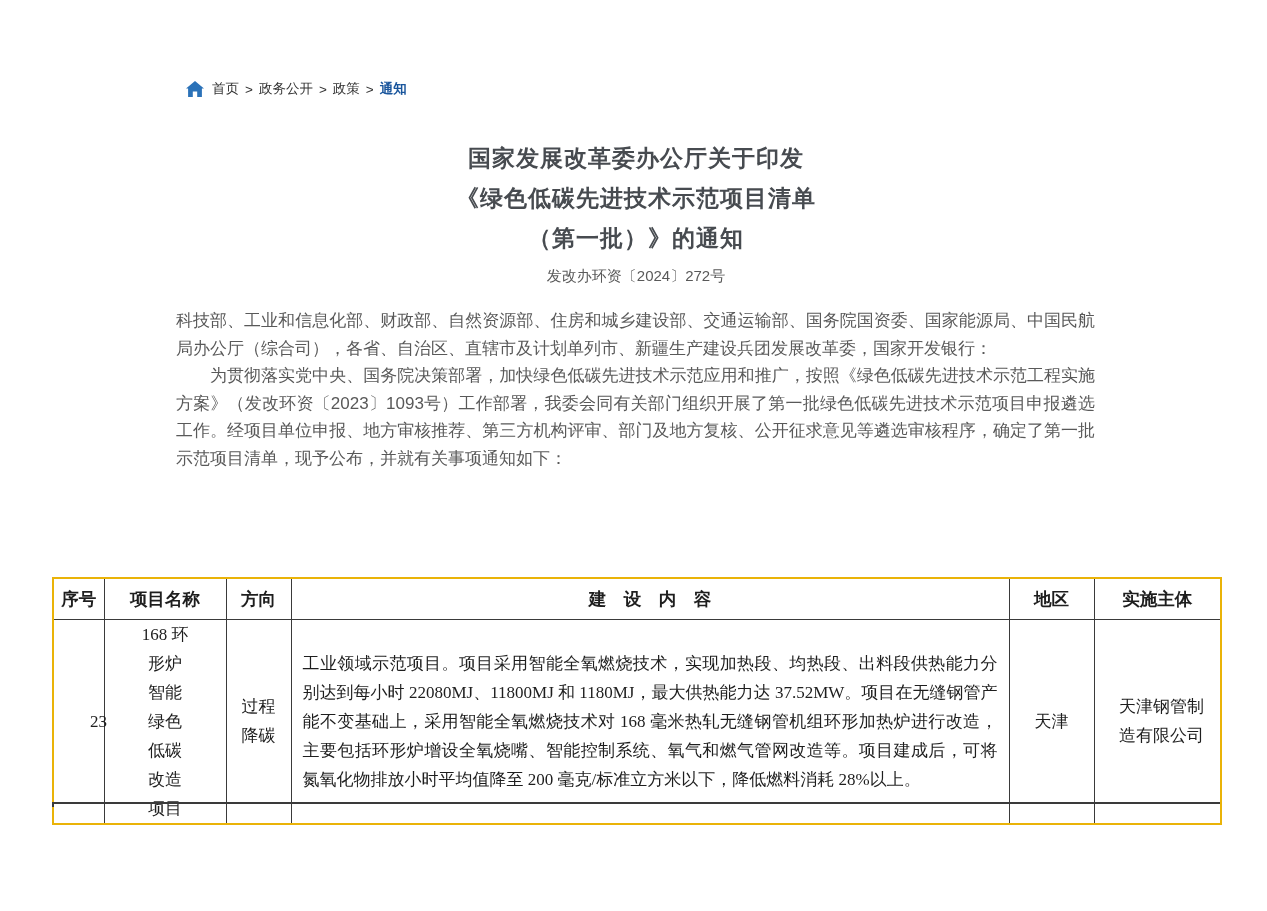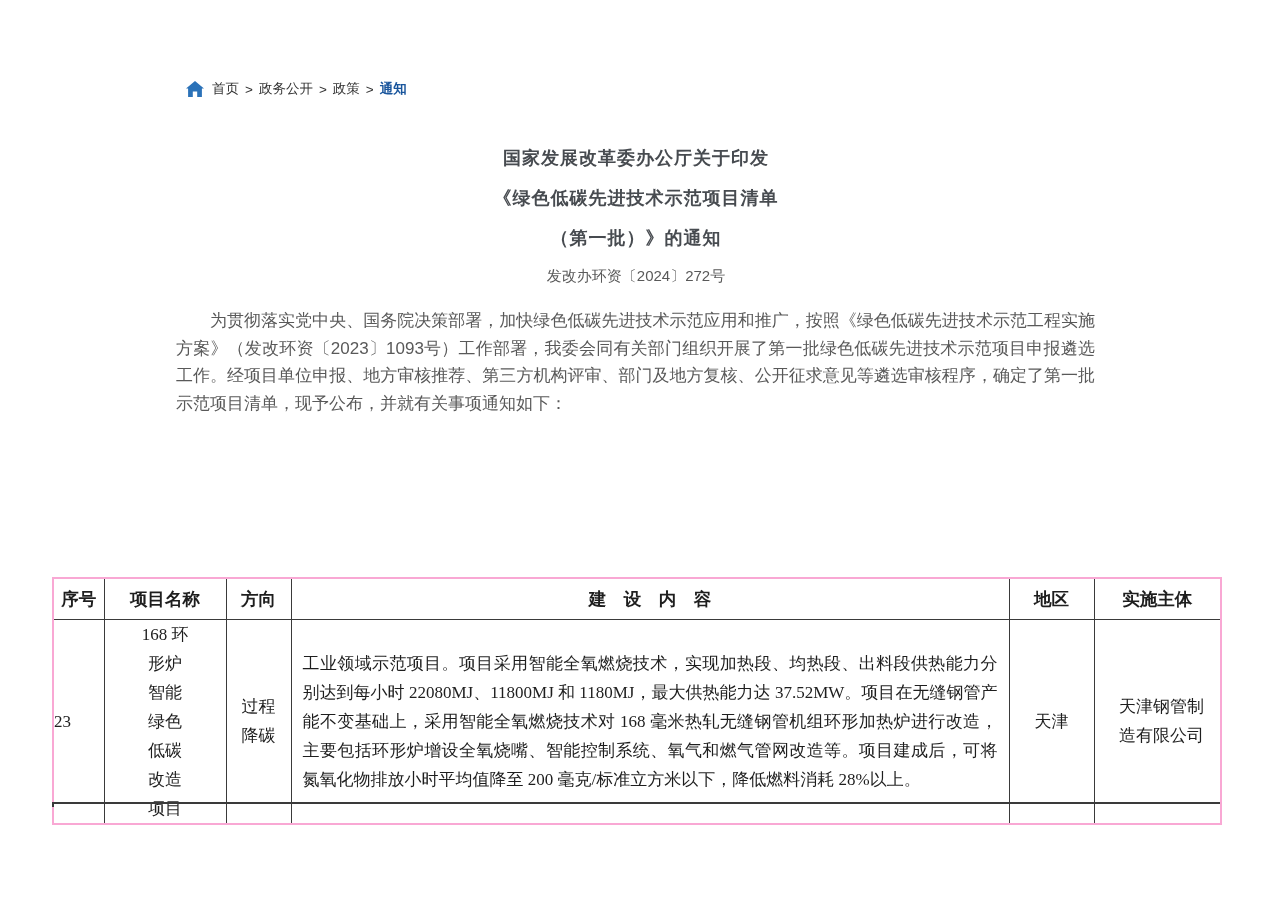--- a/index.html
+++ b/index.html
@@ -20,21 +20,21 @@
   }
   .breadcrumb .home-ico { width: 18px; height: 16px; margin-right: 8px; display: inline-block; }
   .breadcrumb .crumb { color: #333; cursor: pointer; }
   .breadcrumb .sep { margin: 0 6px; color: #333; }
   .breadcrumb .crumb-current { color: #19559c; font-weight: bold; cursor: pointer; }
 
   
   .doc-title {
     position: absolute; left: 176px; top: 138px; width: 920px;
     text-align: center;
-    font-size: 18px; font-weight: bold; color: #474b50;
+    font-size: 23px; font-weight: bold; color: #474b50;
     line-height: 40px;
     letter-spacing: 1px;
   }
 
   
   .doc-number {
     position: absolute; left: 176px; top: 267px; width: 920px;
     text-align: center;
     font-size: 15px; color: #595959;
   }
@@ -52,38 +52,38 @@
   
   .table-wrap {
     position: absolute; left: 52px; top: 577px; width: 1168px;
   }
   table.projects {
     width: 1168px;
     border-collapse: collapse;
     table-layout: fixed;
     font-family: "Liberation Serif", "DejaVu Serif", serif;
     color: #1e1e1e;
-    border: 2px solid #f9a8d4;
+    border: 2px solid #eab308;
   }
   table.projects th, table.projects td {
     border: 1px solid #3a3a3a;
   }
   table.projects th {
     height: 41px;
     font-size: 17.5px;
     font-weight: bold;
     text-align: center;
     vertical-align: middle;
   }
   table.projects td {
     font-size: 17px;
     line-height: 29px;
     vertical-align: middle;
   }
-  td.c-seq   { text-align: left; font-size: 18px; }
+  td.c-seq   { text-align: left; font-size: 18px; padding-left: 36px; }
   td.c-name  { text-align: center; padding: 0 36px; }
   td.c-dir   { text-align: center; padding: 0 8px; }
   td.c-cont  { text-align: justify; padding: 6px 11px 6px 11px; }
   td.c-reg   { text-align: center; }
   td.c-ent   { text-align: right; padding: 0 16px; }
   tr.data-row td { height: 177px; }
 
   
   .table-fragment-wrap {
     position: absolute; left: 52px; top: 802px; width: 1168px;
@@ -112,20 +112,21 @@
 
 <h1 class="doc-title">
   <div>国家发展改革委办公厅关于印发</div>
   <div>《绿色低碳先进技术示范项目清单</div>
   <div>（第一批）》的通知</div>
 </h1>
 
 <div class="doc-number">发改办环资〔2024〕272号</div>
 
 <div class="doc-body">
+  <p>科技部、工业和信息化部、财政部、自然资源部、住房和城乡建设部、交通运输部、国务院国资委、国家能源局、中国民航局办公厅（综合司），各省、自治区、直辖市及计划单列市、新疆生产建设兵团发展改革委，国家开发银行：</p>
   <p class="indented">为贯彻落实党中央、国务院决策部署，加快绿色低碳先进技术示范应用和推广，按照《绿色低碳先进技术示范工程实施方案》（发改环资〔2023〕1093号）工作部署，我委会同有关部门组织开展了第一批绿色低碳先进技术示范项目申报遴选工作。经项目单位申报、地方审核推荐、第三方机构评审、部门及地方复核、公开征求意见等遴选审核程序，确定了第一批示范项目清单，现予公布，并就有关事项通知如下：</p>
 </div>
 
 <div class="table-wrap">
   <table class="projects">
     <colgroup>
       <col style="width:51px">
         <col style="width:122px">
         <col style="width:65px">
       <col style="width:718px">

